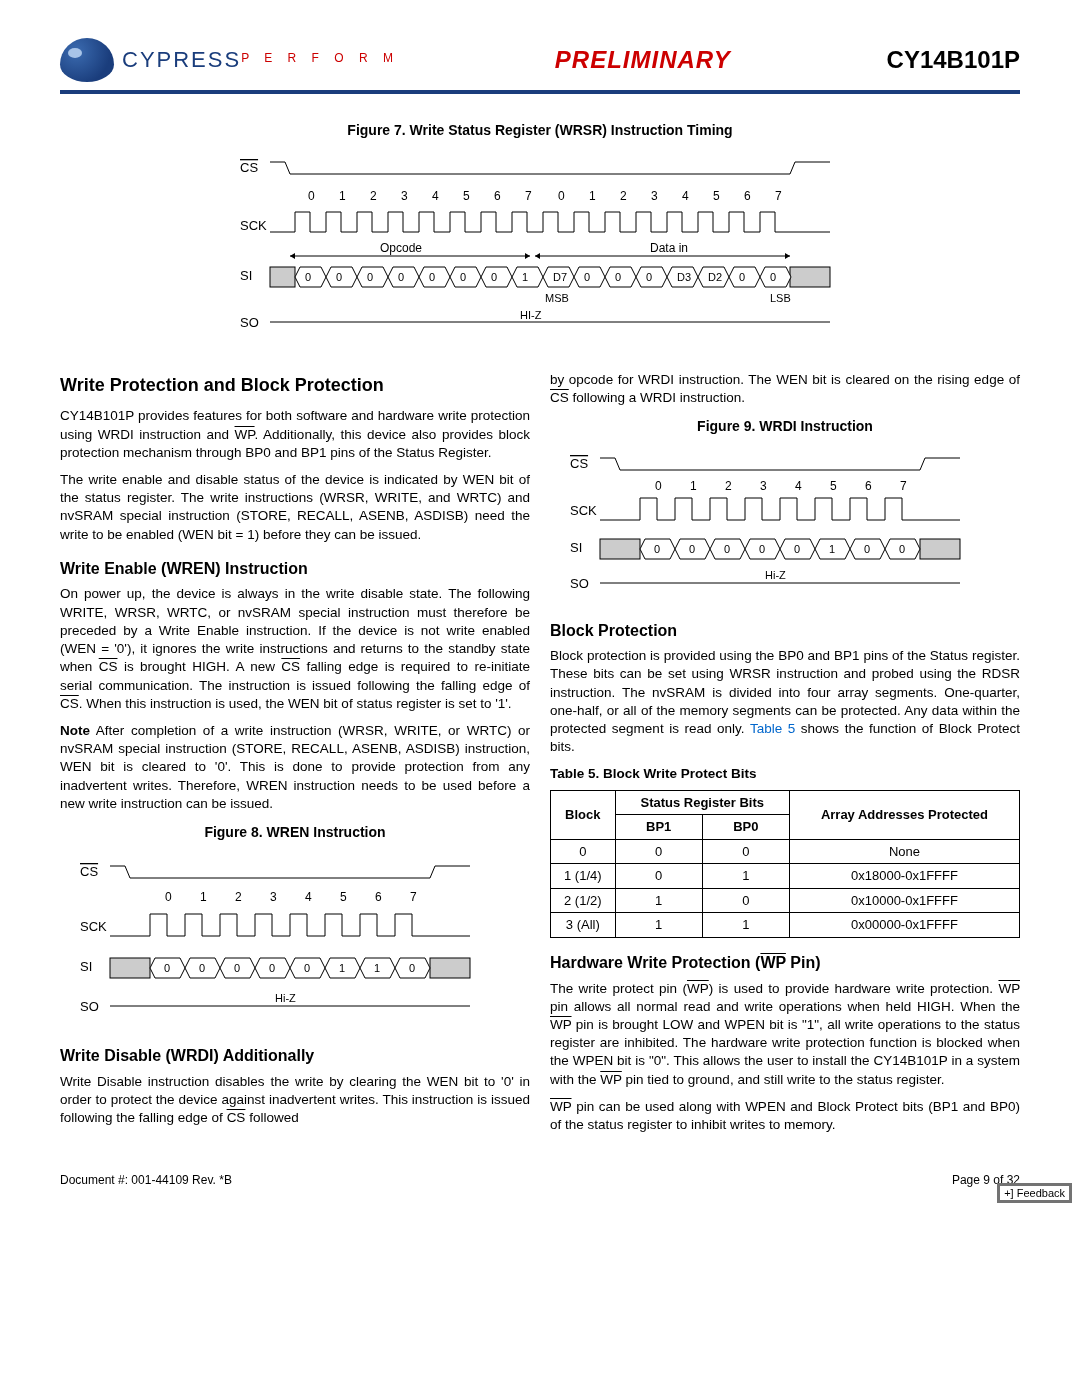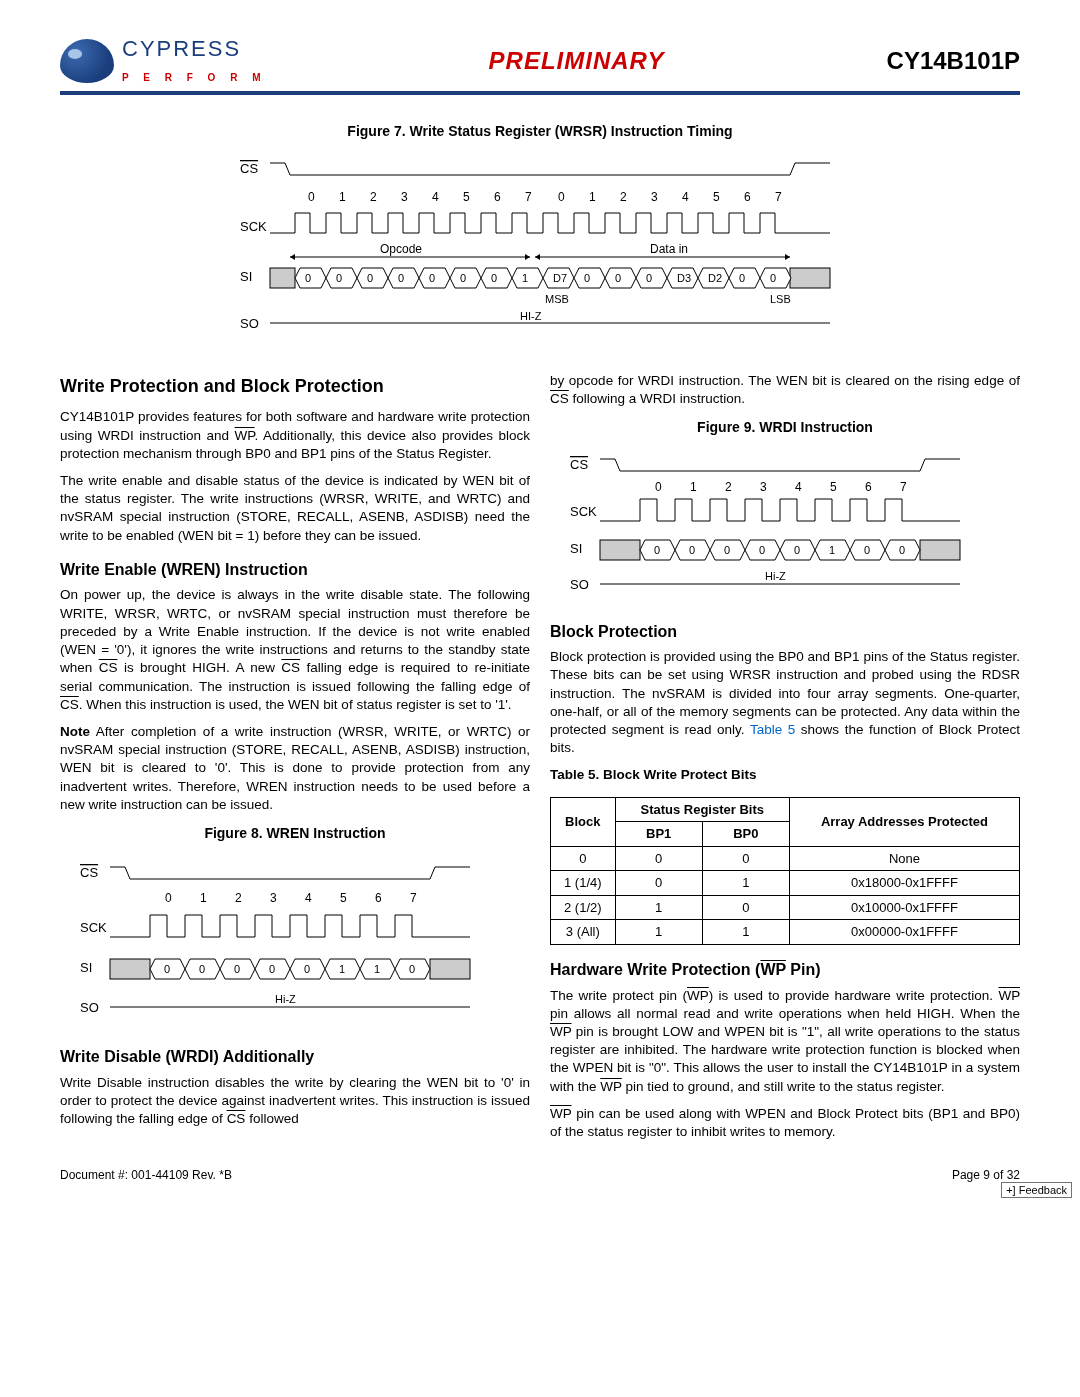--- a/index.html
+++ b/index.html
@@ -1,39 +1,39 @@
 <!DOCTYPE html>
 <html><head>
 <meta charset="utf-8">
 <style>
 body{margin:0;font-family:Arial,Helvetica,sans-serif;background:#fff;color:#000;width:1080px}
 .page{padding:38px 60px 20px 60px;position:relative}
 .hdr{display:flex;align-items:center;justify-content:space-between;border-bottom:4px solid #1a3d7c;padding-bottom:8px;margin-bottom:28px}
 .logo{display:flex;align-items:center;gap:8px}
 .globe{width:54px;height:44px;background:radial-gradient(circle at 30% 30%,#3b6bb0 0%,#1a3d7c 70%);border-radius:50% 50% 50% 50%/60% 60% 40% 40%;position:relative}
 .globe::after{content:"";position:absolute;left:8px;top:10px;width:14px;height:10px;background:#a8c4e8;border-radius:50%}
-.ctxt{display:flex;flex-direction:column;line-height:1}
+.ctxt{display:flex;flex-direction:row;line-height:1}
 .cname{font-size:22px;letter-spacing:2px;color:#1a3d7c;font-weight:400}
-.ctag{font-size:10px;letter-spacing:6px;color:#c00;margin-top:13px;font-weight:bold}
+.ctag{font-size:12px;letter-spacing:6px;color:#c00;margin-top:3px;font-weight:normal}
 .prelim{color:#c00;font-style:italic;font-weight:bold;font-size:24px;letter-spacing:1px}
 .part{font-weight:bold;font-size:24px}
 .figcap{text-align:center;font-weight:bold;font-size:14px;margin:10px 0 14px 0}
 .timing{font-size:12px;margin:0 auto 26px auto}
 .cols{display:flex;gap:20px}
 .col{flex:1;font-size:13.5px;line-height:1.35}
 .h2{font-weight:bold;font-size:18px;margin:2px 0 10px 0}
 .h3{font-weight:bold;font-size:16px;margin:14px 0 6px 0}
 .p{margin:0 0 9px 0;text-align:justify}
 .ov{text-decoration:overline}
 table.bp{border-collapse:collapse;width:100%;font-size:13px;margin-bottom:10px}
 table.bp th,table.bp td{border:1px solid #000;padding:3px 6px;text-align:center}
-.tblcap{font-weight:bold;font-size:13.5px;margin:8px 0 12px 0}
+.tblcap{font-weight:bold;font-size:13.5px;margin:8px 0 6px 0}
 .link{color:#0066cc}
-.ftr{display:flex;justify-content:space-between;font-size:12px;margin-top:12px;padding-top:6px}
-.fb{position:absolute;right:8px;bottom:4px;border:1px solid #737373;font-size:11px;padding:1px 4px}
+.ftr{display:flex;justify-content:space-between;font-size:12px;margin-top:24px;padding-top:6px}
+.fb{position:absolute;right:8px;bottom:4px;border:3px solid #737373;font-size:11px;padding:1px 4px}
 svg text{font-family:Arial,Helvetica,sans-serif}
 </style>
 </head>
 <body>
 
 <div class="page">
 
 <div class="hdr">
  <div class="logo">
   <div class="globe"></div>

